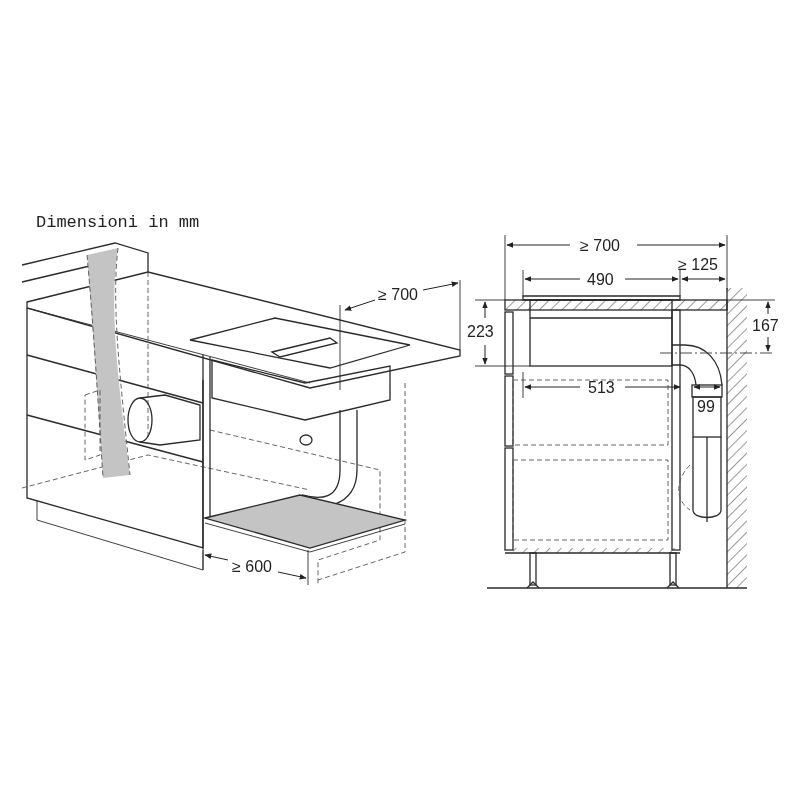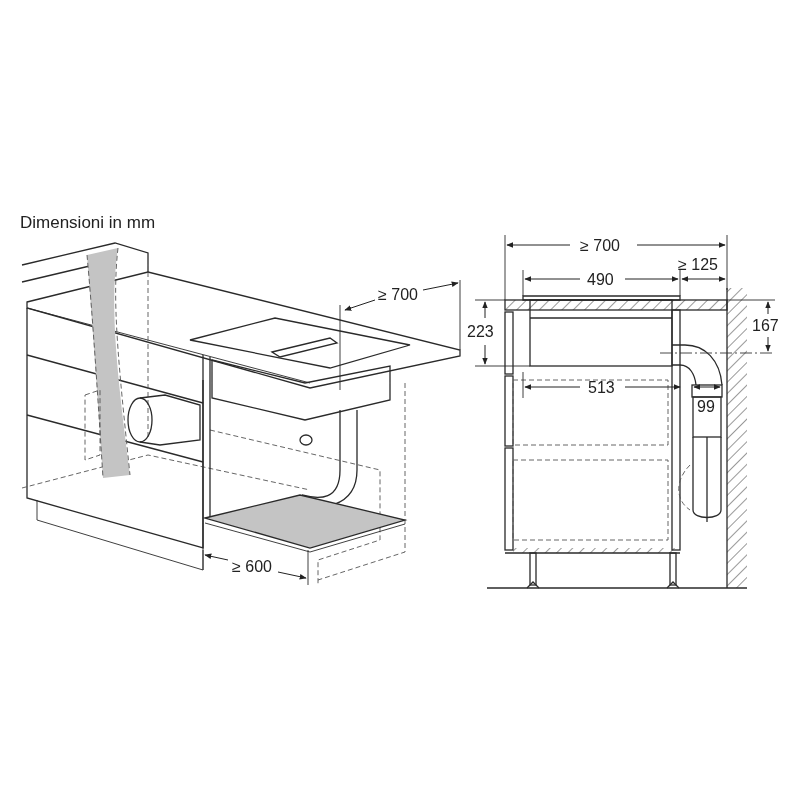--- a/index.html
+++ b/index.html
@@ -1,17 +1,17 @@
 <!DOCTYPE html>
 <html><head>
 <meta charset="utf-8">
 <style>
   html, body { margin:0; padding:0; background:#ffffff; }
   body { width:800px; height:800px; position:relative; overflow:hidden; font-family:"Liberation Sans", sans-serif; }
-  .title { position:absolute; left:20px; top:213px; font-size:17px; color:#222; }
+  .title { position:absolute; left:36px; top:213px; font-size:17px; color:#222;font-family:Liberation Mono, monospace; }
   svg { position:absolute; left:0; top:0; }
   .dim { font-family:"Liberation Sans", sans-serif; font-size:16px; fill:#222; }
   .ln { stroke:#2a2a2a; stroke-width:1.3; fill:none; }
   .lt { stroke:#2a2a2a; stroke-width:0.9; fill:none; }
   .ds { stroke:#555; stroke-width:0.9; fill:none; stroke-dasharray:5 3; }
   .gray { fill:#c4c4c4; }
 </style>
 </head>
 <body>
 

